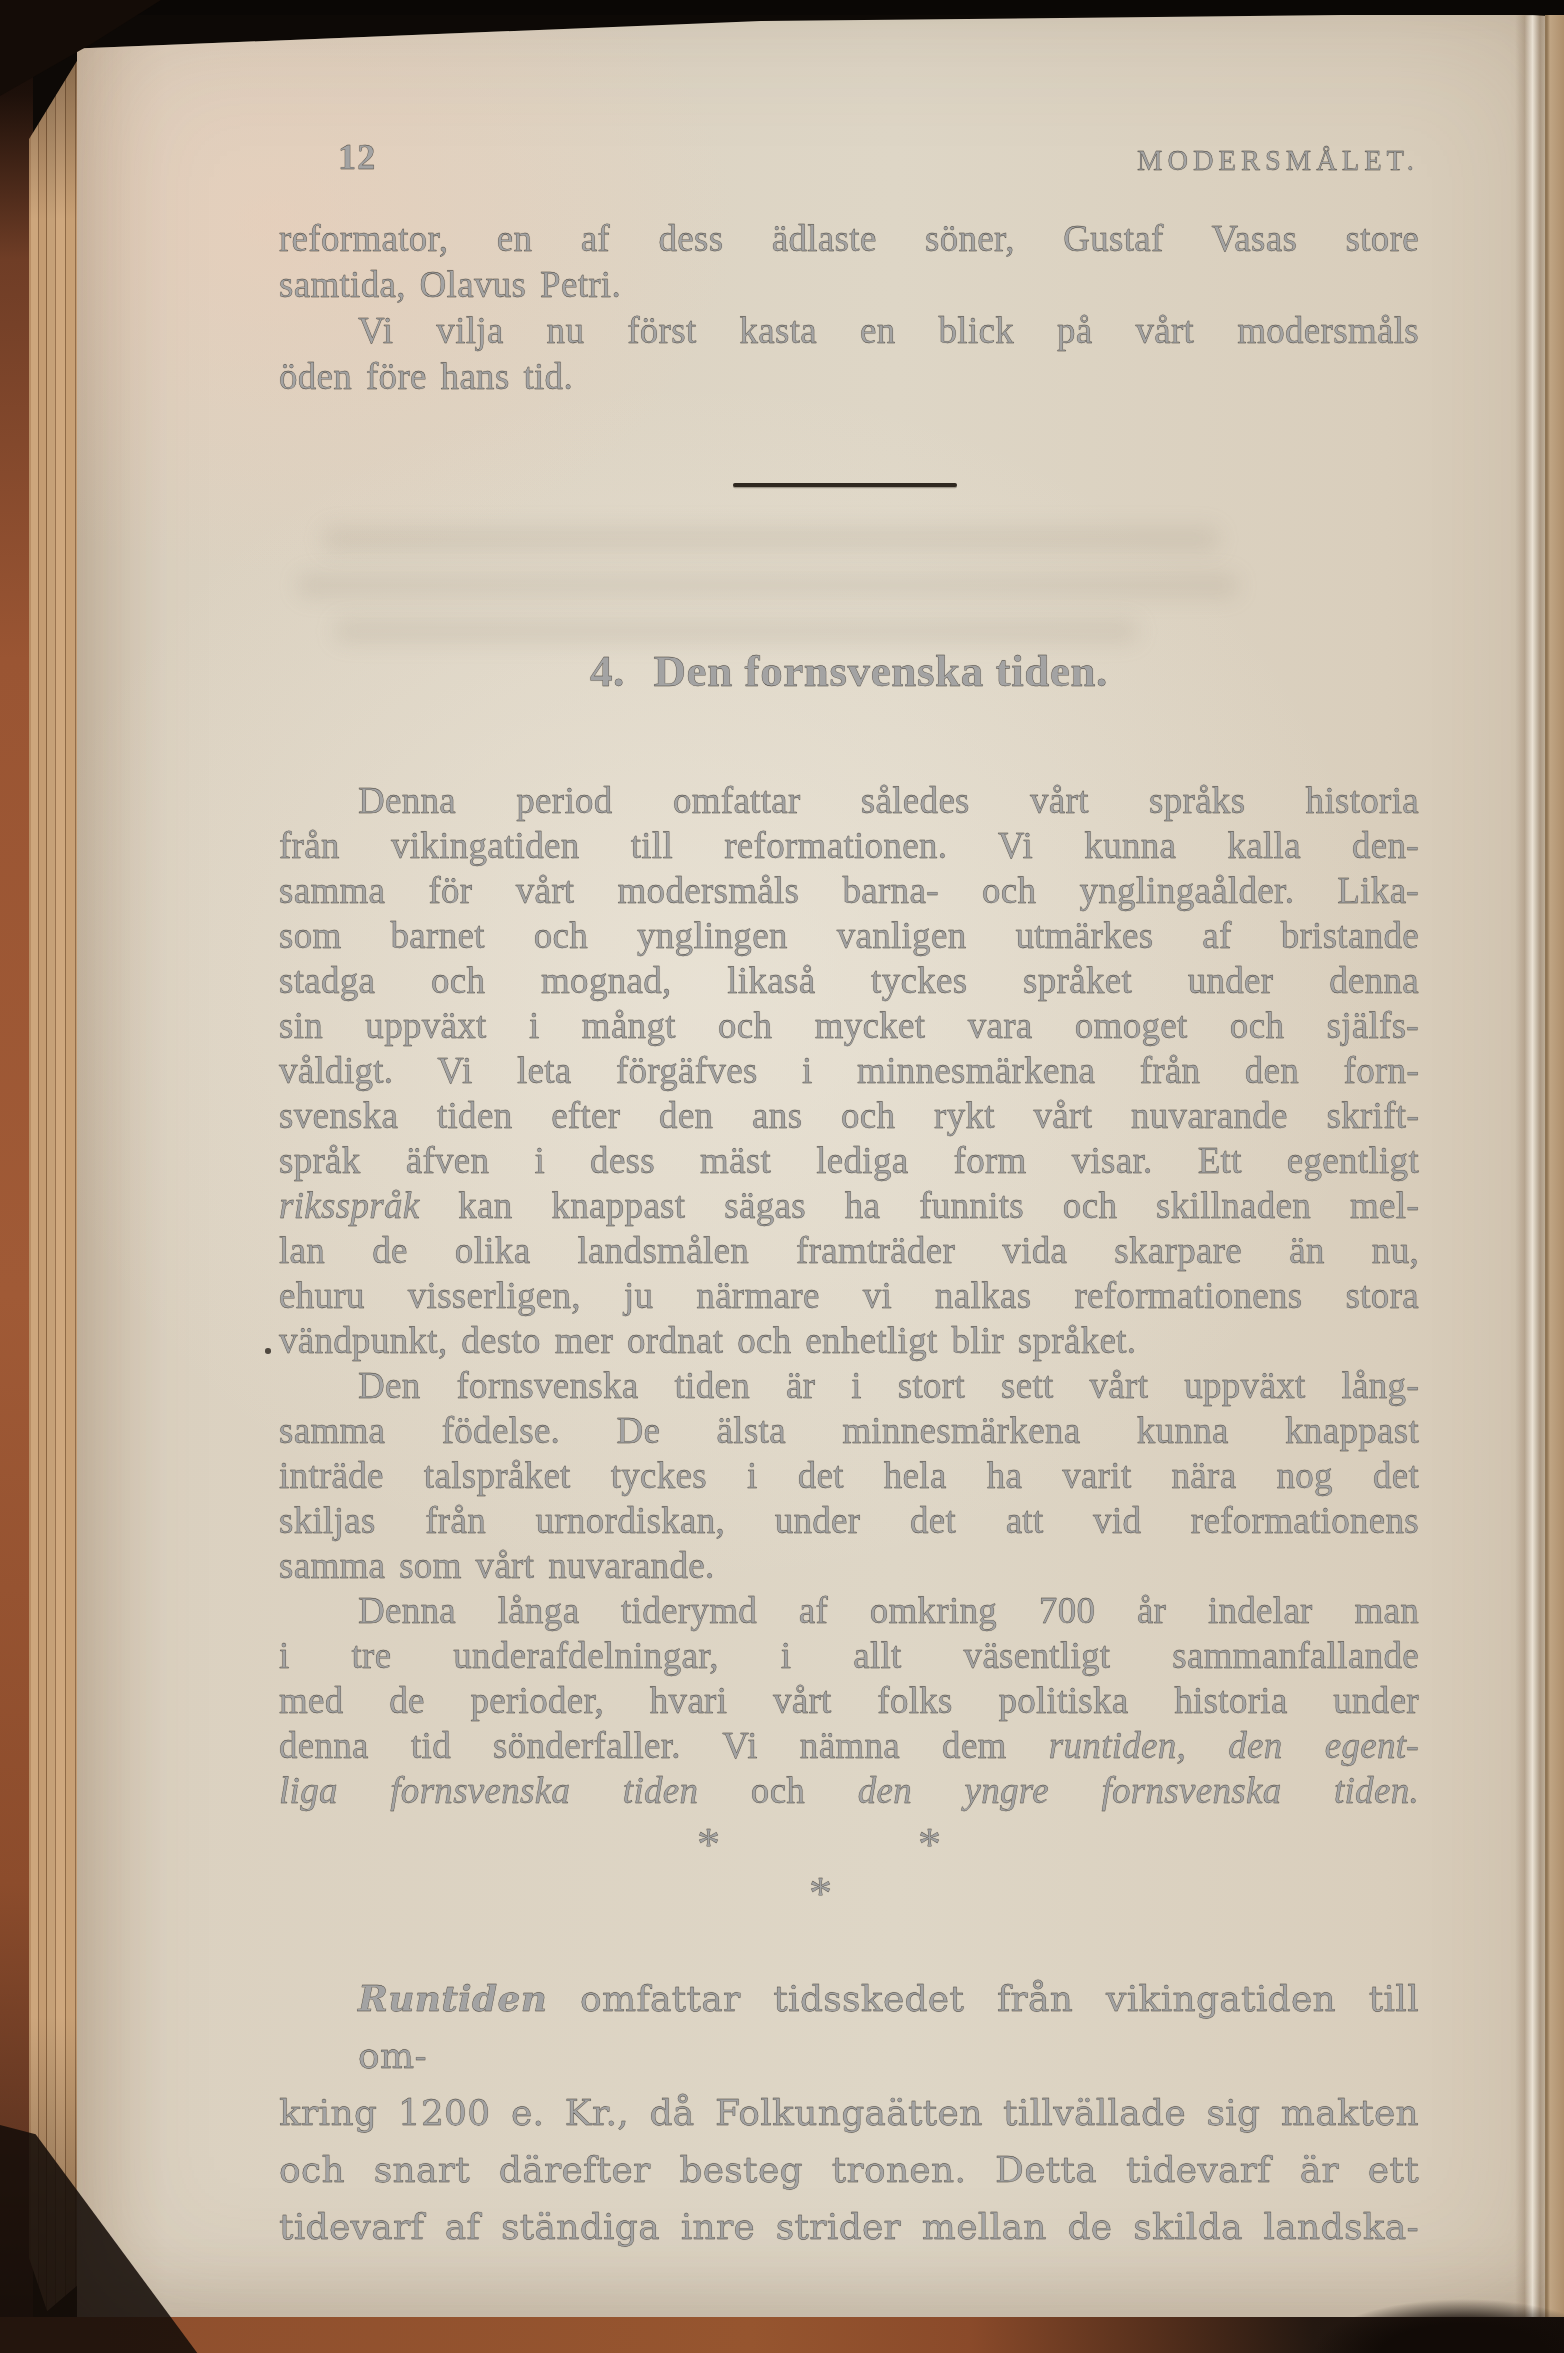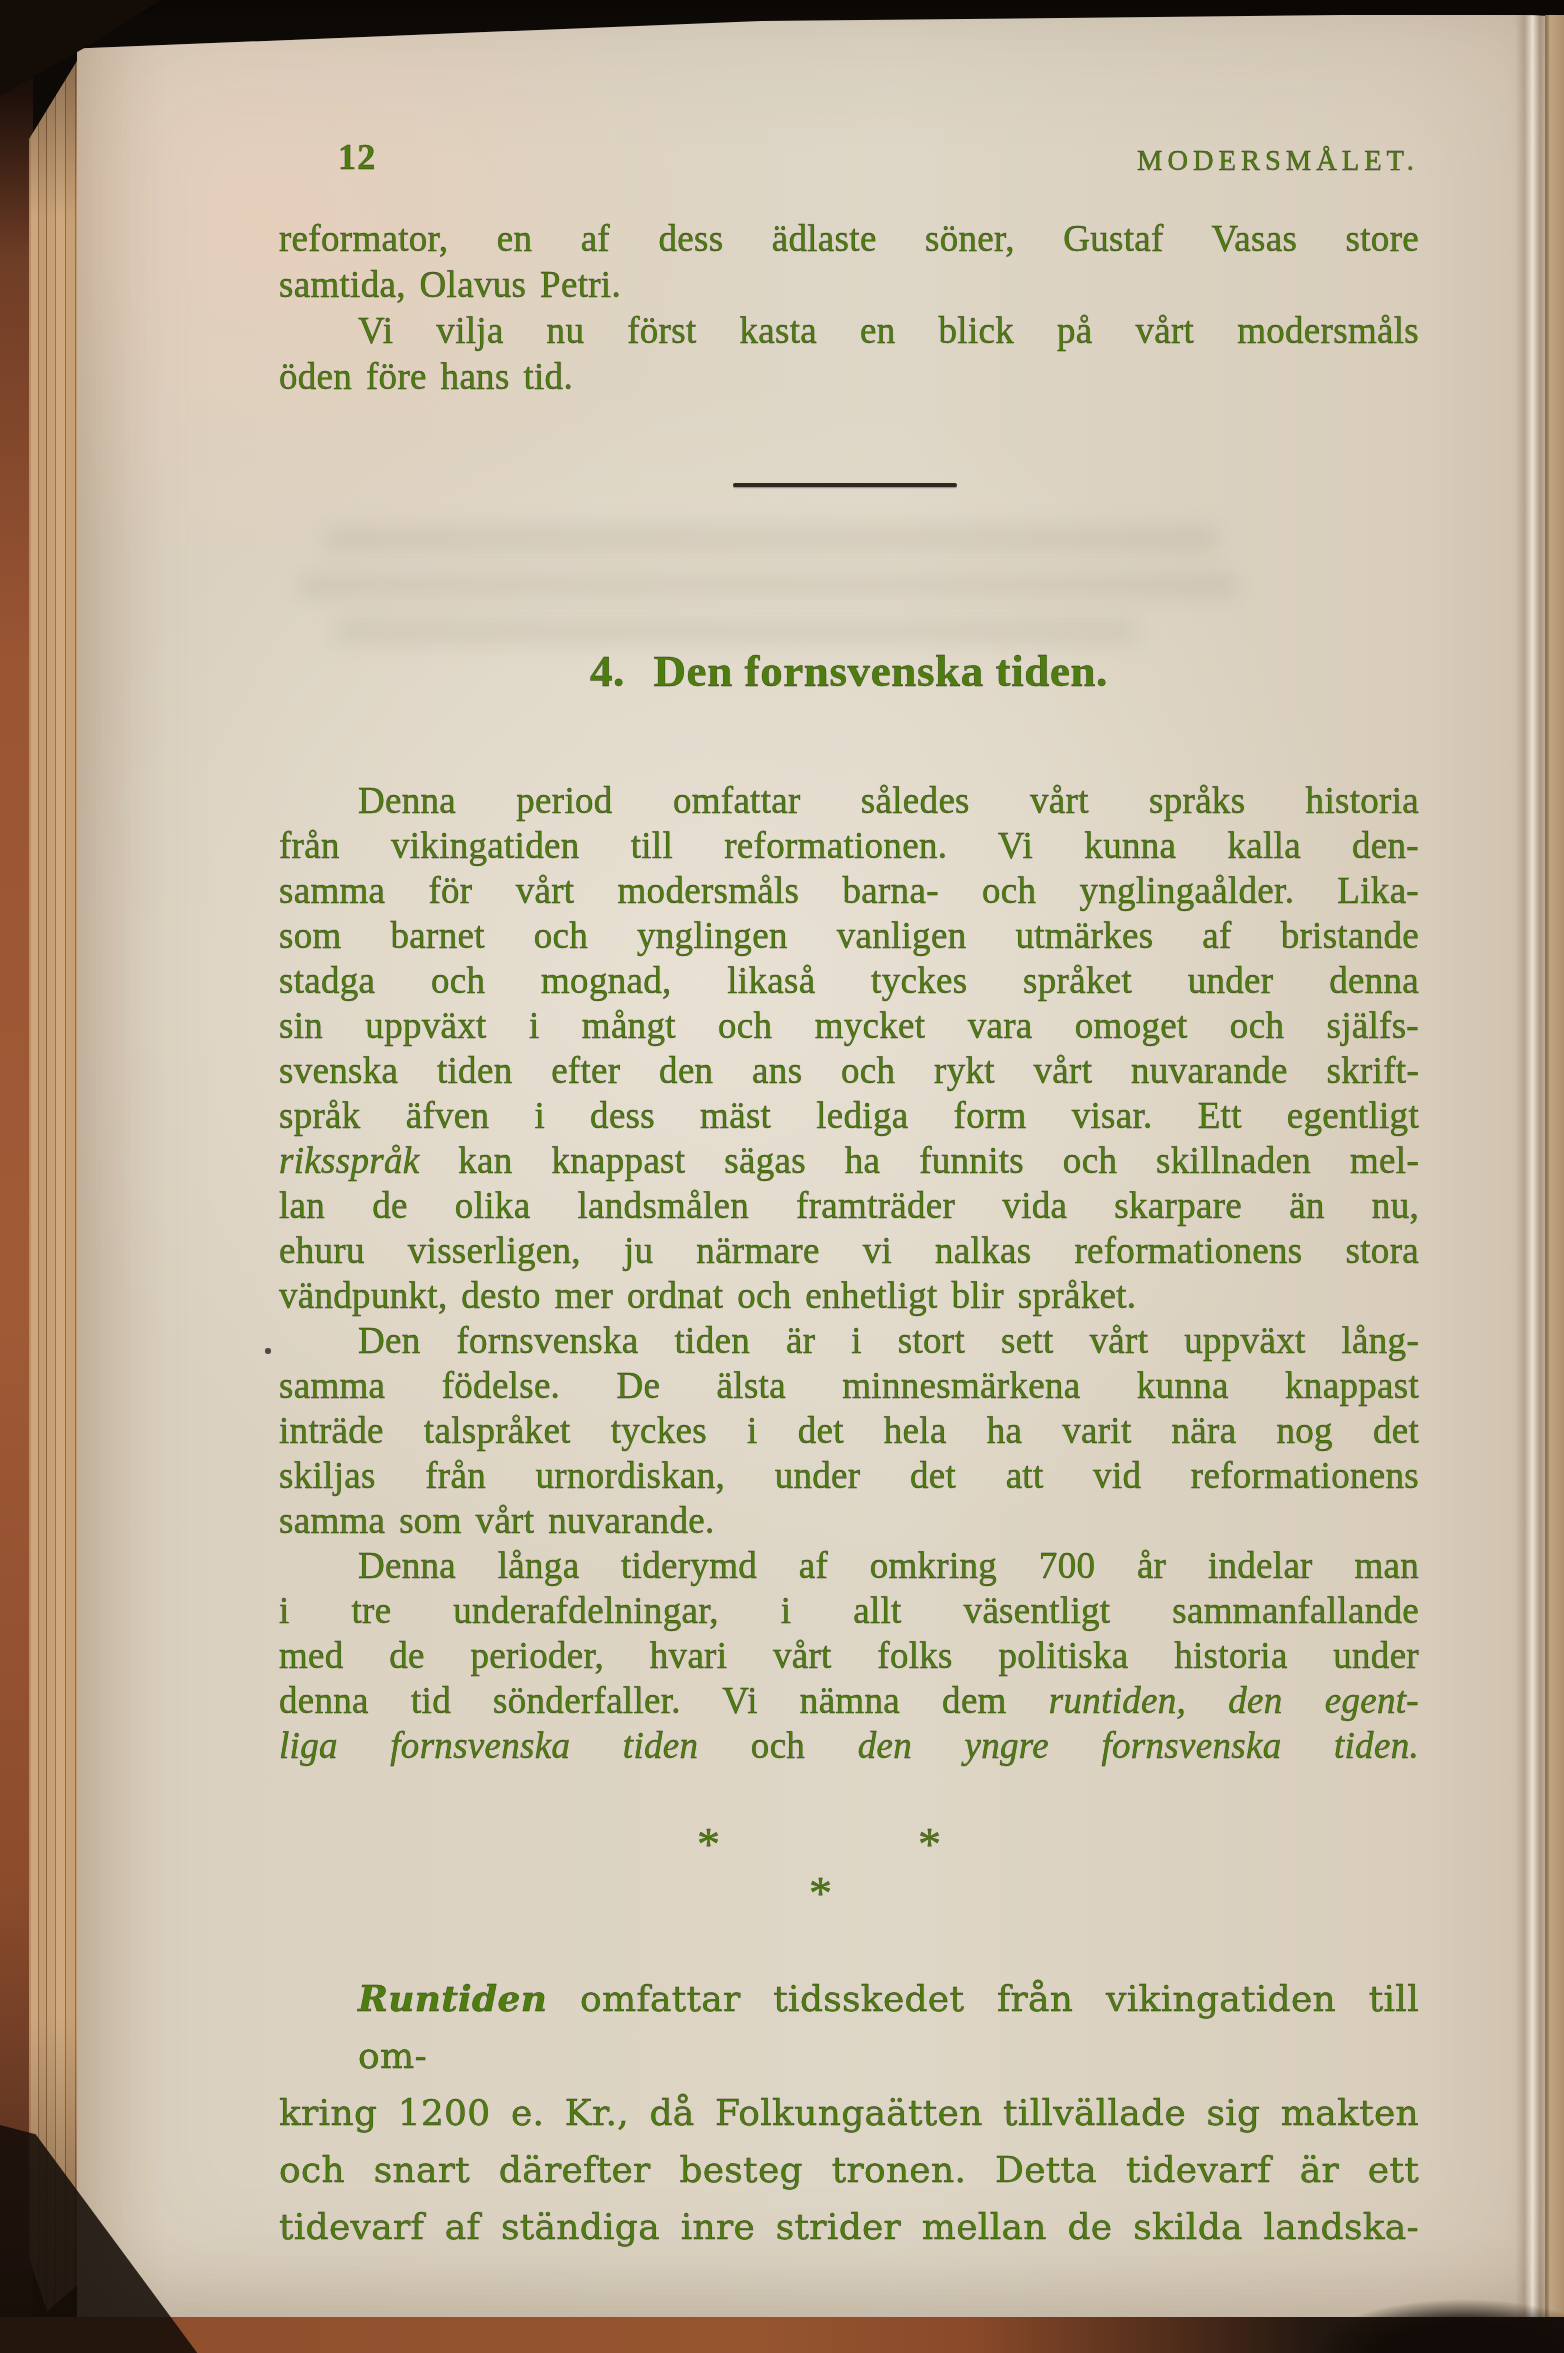--- a/index.html
+++ b/index.html
@@ -64,21 +64,21 @@
   .bottom-dark-blob{
     position:absolute;left:1313px;top:2299px;width:251px;height:55px;
     background:radial-gradient(60% 100% at 60% 100%,#120b07 55%,rgba(18,11,7,0) 100%);
   }
   .ghost-smudge{position:absolute;background:rgba(148,136,118,.16);filter:blur(10px);border-radius:12.4px;}
   .stray-dot{
     position:absolute;left:265px;top:1348px;width:5.6px;height:5.6px;border-radius:50%;
     background:#2c261f;opacity:.8;
   }
   
-  .ink{color:#4d7c0f;-webkit-text-stroke:0.3px rgba(39,33,26,.75);text-shadow:0 0 0.9px rgba(39,33,26,.45);}
+  .ink{color:#a3a3a3;-webkit-text-stroke:0.3px rgba(39,33,26,.75);text-shadow:0 0 0.9px rgba(39,33,26,.45);}
   .page-number{
     position:absolute;left:338px;top:136px;font-size:36px;font-weight:bold;letter-spacing:1.2px;
   }
   .running-title{
     position:absolute;left:279px;top:145px;width:1140px;text-align:right;
     font-size:28.5px;letter-spacing:5px;
   }
   .rule-divider{
     position:absolute;left:733px;top:483px;width:224px;height:3.7px;
     background:#2f2820;border-radius:1.9px;box-shadow:0 1.2px 0.6px rgba(47,40,32,.35);
@@ -140,20 +140,21 @@
 </div>
 
 <div class="textblock ink" id="flow">
   <div>
       <div class="line indent"><span>Denna period omfattar således vårt språks historia</span></div>
       <div class="line"><span>från vikingatiden till reformationen.  Vi kunna kalla den-</span></div>
       <div class="line"><span>samma för vårt modersmåls barna- och ynglingaålder.  Lika-</span></div>
       <div class="line"><span>som barnet och ynglingen vanligen utmärkes af bristande</span></div>
       <div class="line"><span>stadga och mognad, likaså tyckes språket under denna</span></div>
       <div class="line"><span>sin uppväxt i mångt och mycket vara omoget och själfs-</span></div>
+      <div class="line"><span>våldigt.  Vi leta förgäfves i minnesmärkena från den forn-</span></div>
       <div class="line"><span>svenska tiden efter den ans och rykt vårt nuvarande skrift-</span></div>
       <div class="line"><span>språk äfven i dess mäst lediga form visar.  Ett egentligt</span></div>
       <div class="line"><span class="it">riksspråk</span><span> kan knappast sägas ha funnits och skillnaden mel-</span></div>
       <div class="line"><span>lan de olika landsmålen framträder vida skarpare än nu,</span></div>
       <div class="line"><span>ehuru visserligen, ju närmare vi nalkas reformationens stora</span></div>
       <div class="line nojust"><span>vändpunkt, desto mer ordnat och enhetligt blir språket.</span></div>
     </div>
   <div>
       <div class="line indent"><span>Den fornsvenska tiden är i stort sett vårt uppväxt lång-</span></div>
       <div class="line"><span>samma födelse.  De älsta minnesmärkena kunna knappast</span></div>

